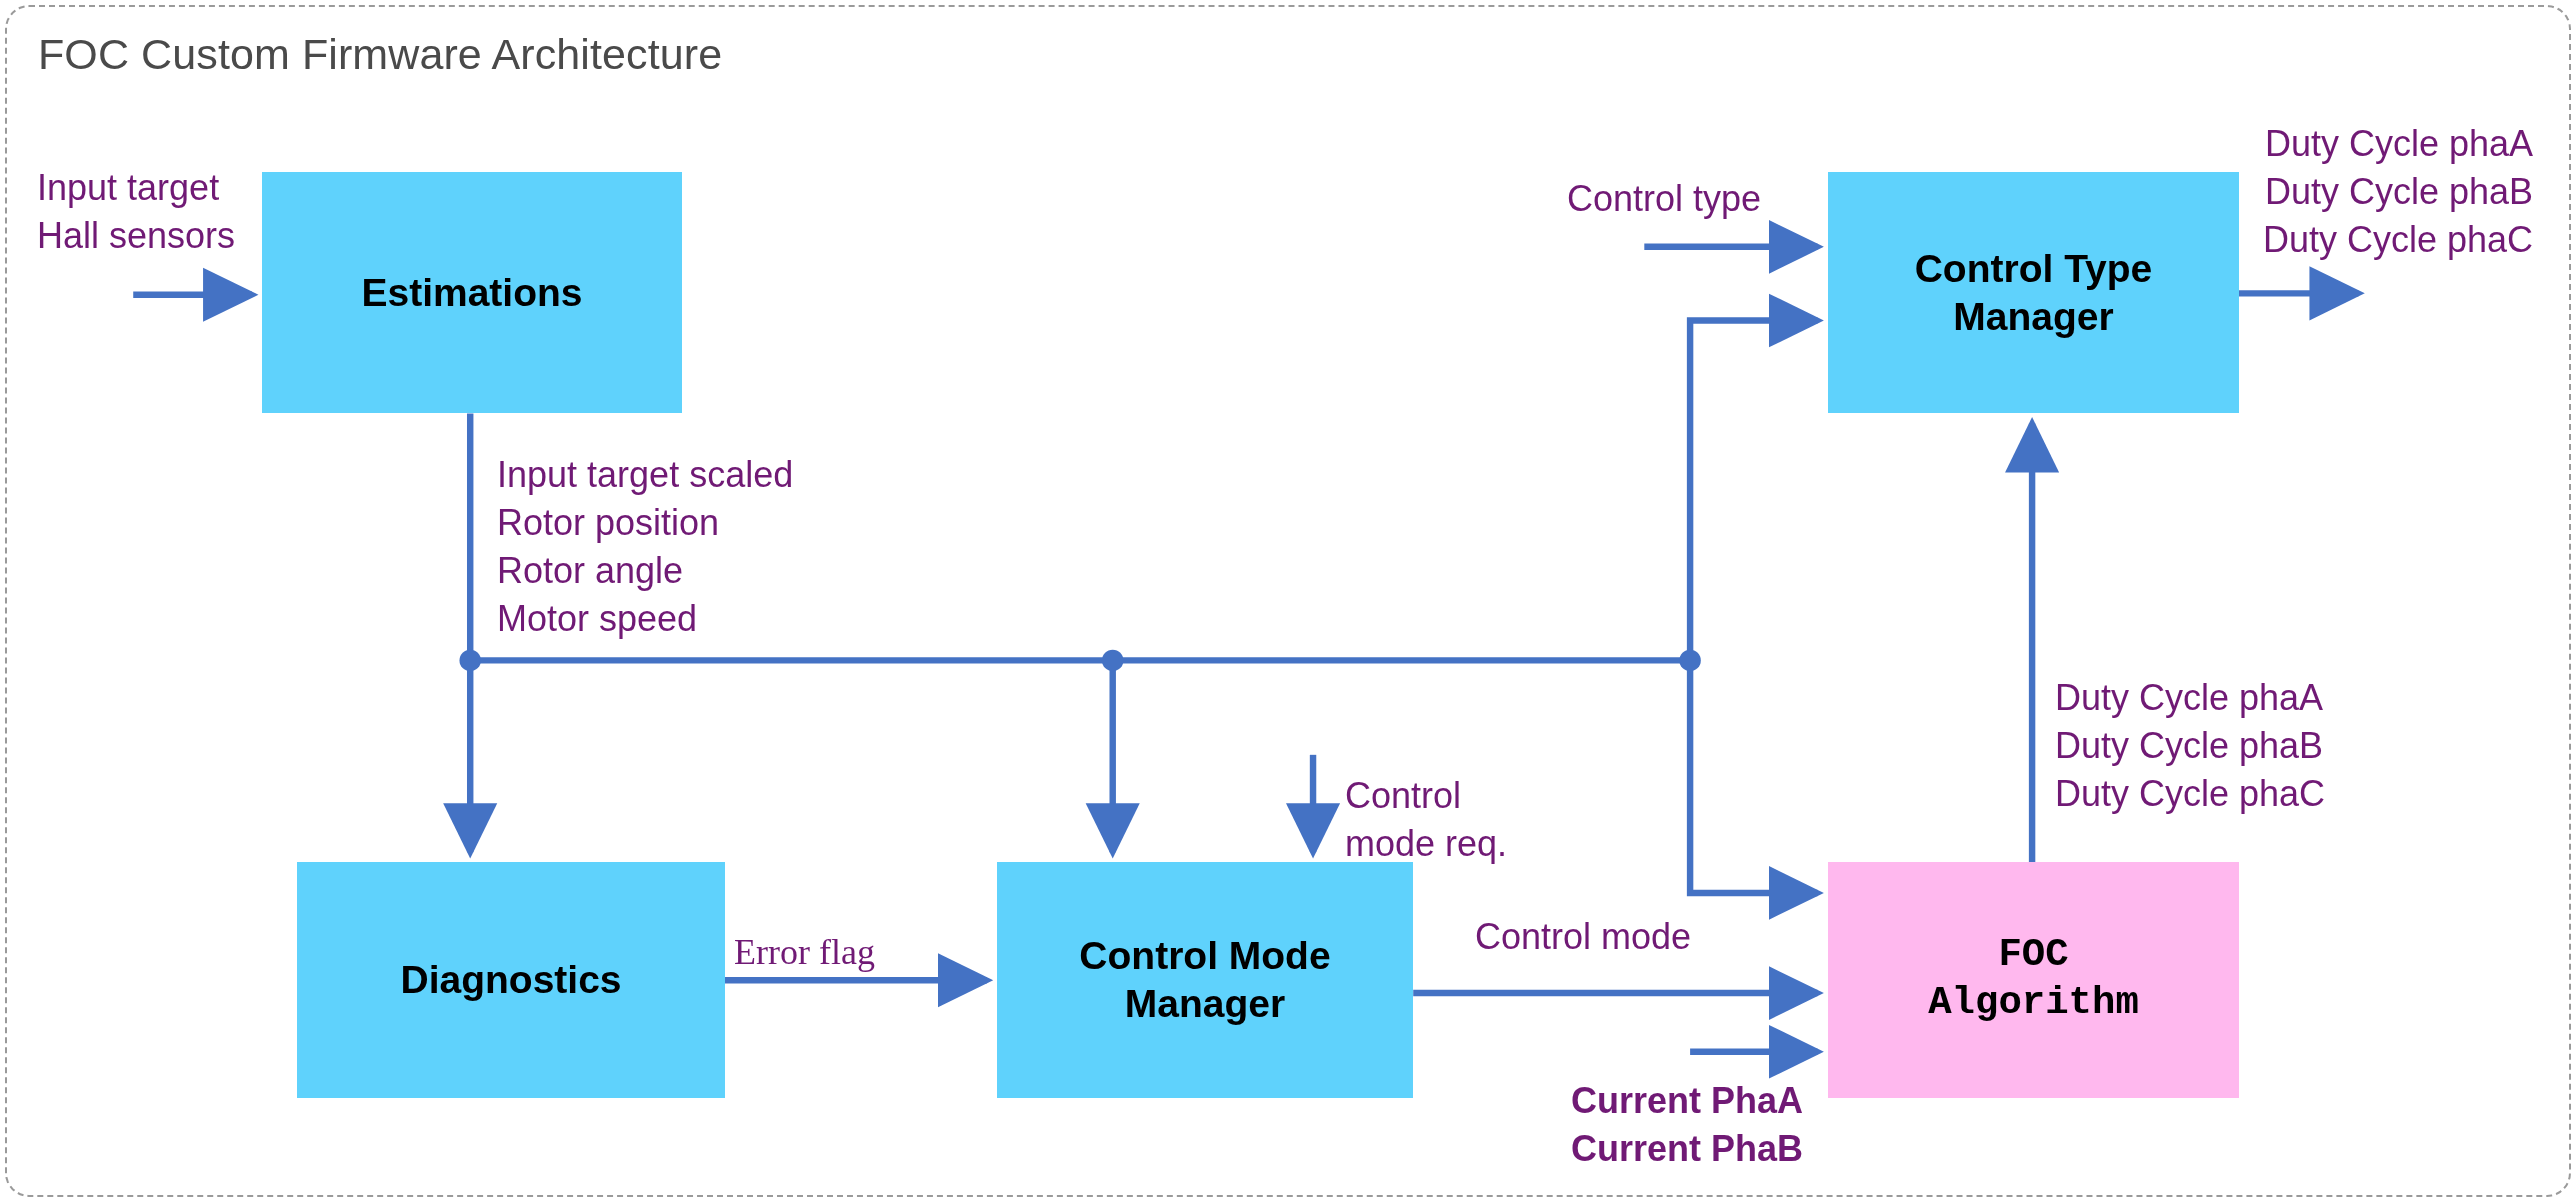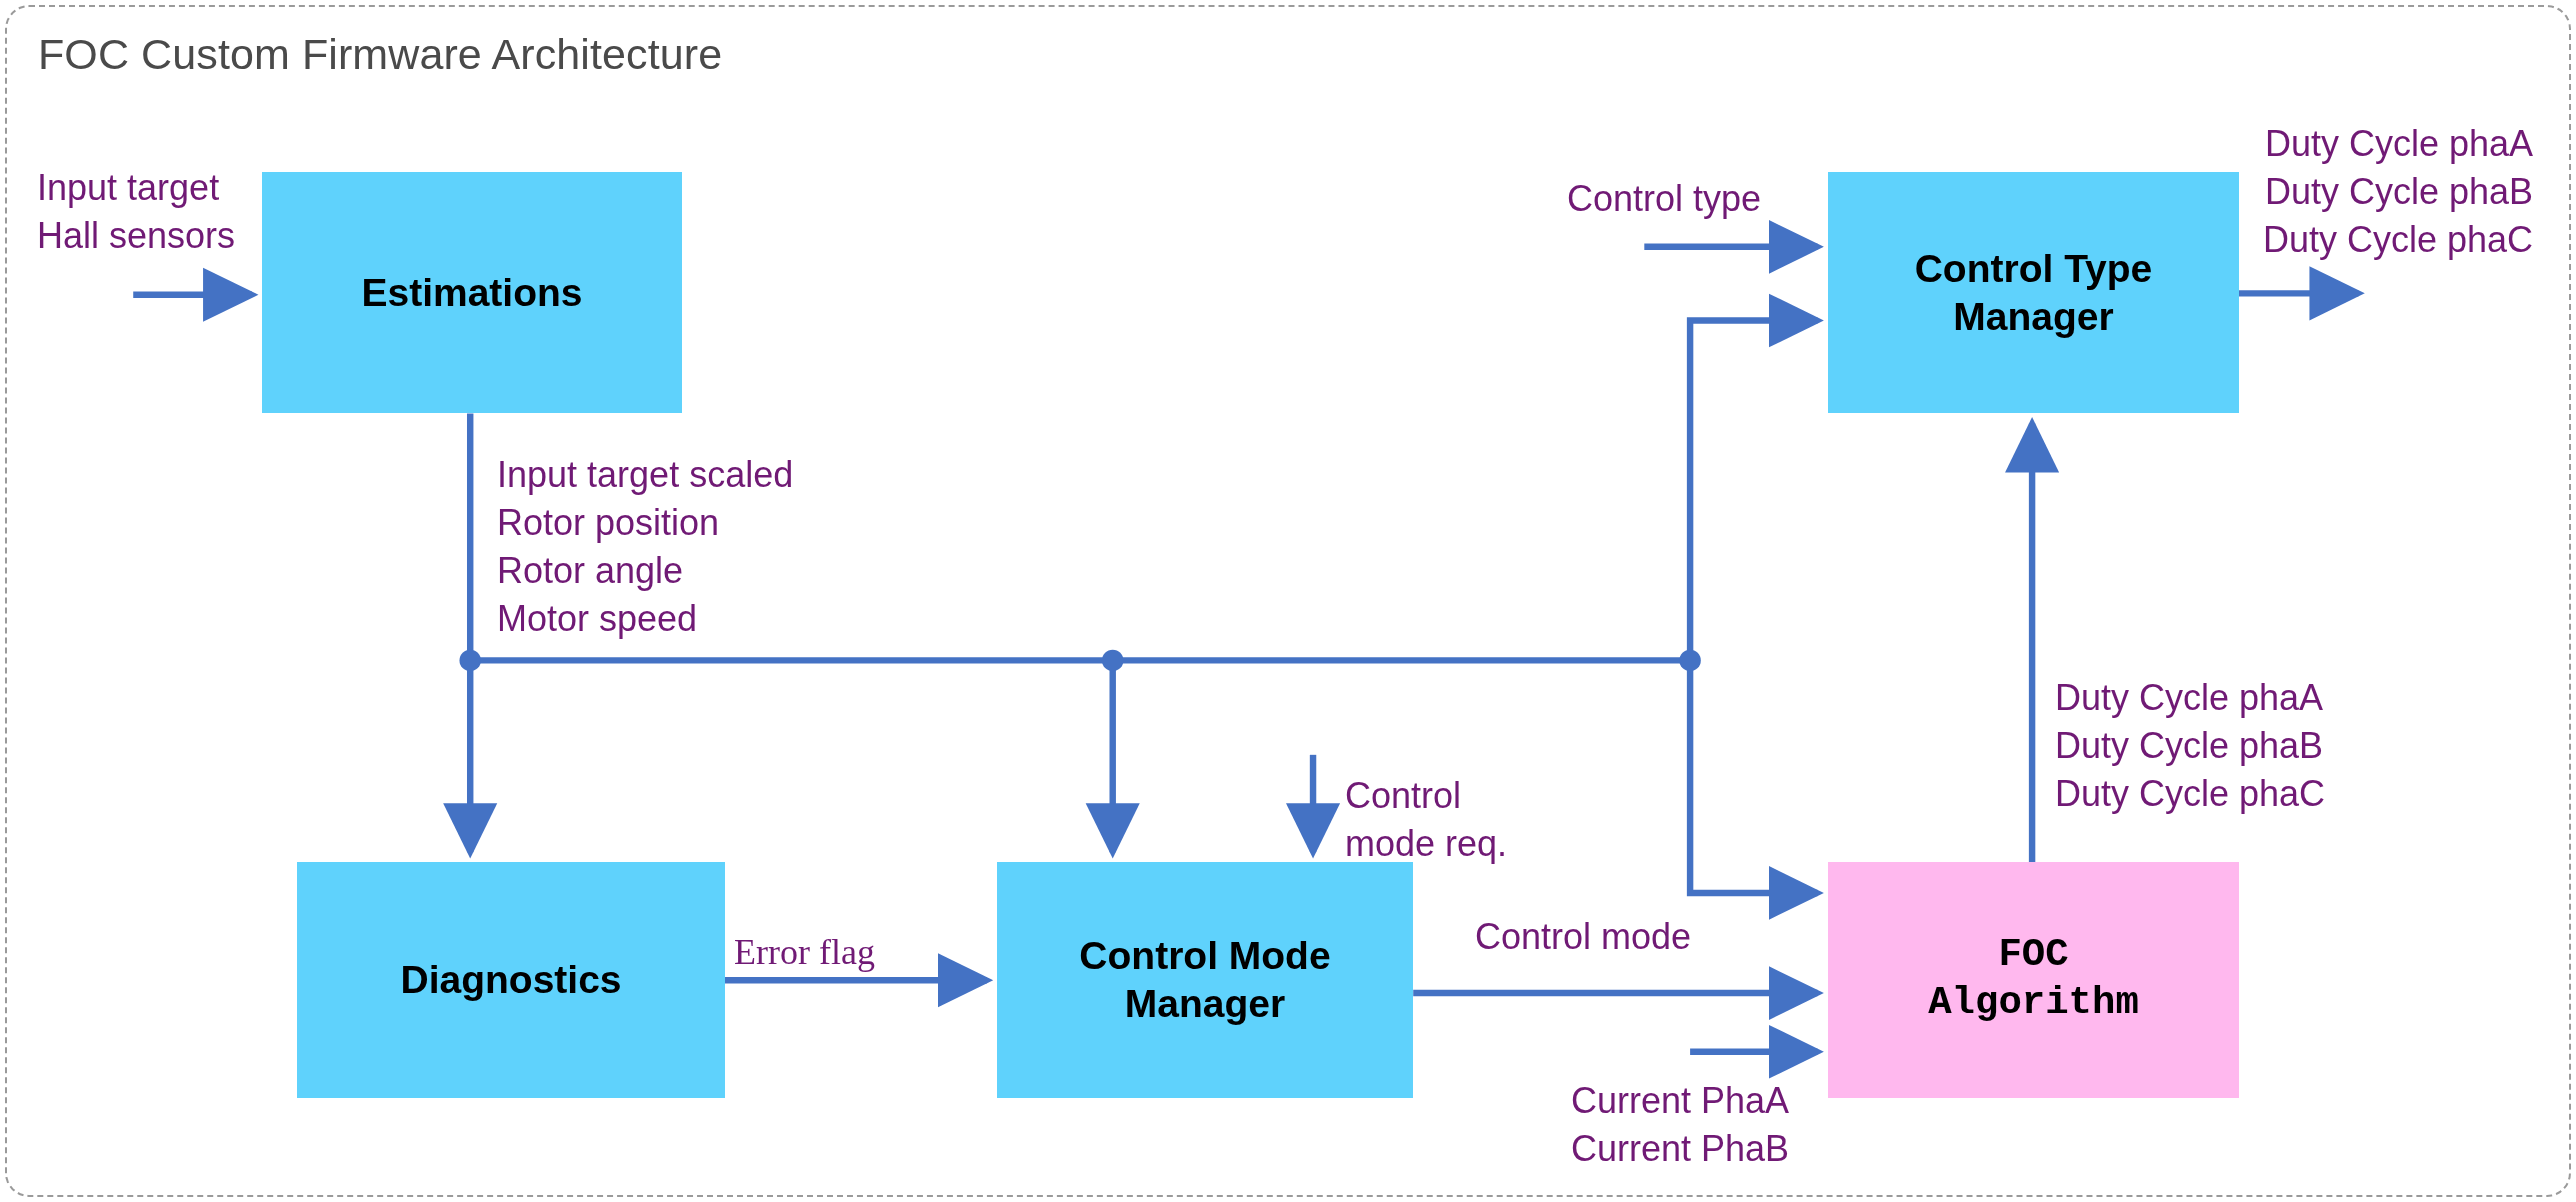--- a/index.html
+++ b/index.html
@@ -140,16 +140,16 @@
   <div class="lbl right" style="left:2263px;top:120px;">Duty Cycle phaA<br>Duty Cycle phaB<br>Duty Cycle phaC</div>
 
   <div class="lbl" style="left:2055px;top:674px;">Duty Cycle phaA<br>Duty Cycle phaB<br>Duty Cycle phaC</div>
 
   <div class="lbl" style="left:1345px;top:772px;">Control<br>mode req.</div>
 
   <div class="lbl" style="left:734px;top:929px;font-family:Liberation Serif, serif;">Error flag</div>
 
   <div class="lbl" style="left:1475px;top:913px;">Control mode</div>
 
-  <div class="lbl" style="left:1571px;top:1077px;">Current PhaA<br>Current PhaB</div>
+  <div class="lbl" style="left:1571px;top:1077px;font-weight:bold;">Current PhaA<br>Current PhaB</div>
 
 </div>
 
 
 </body></html>

